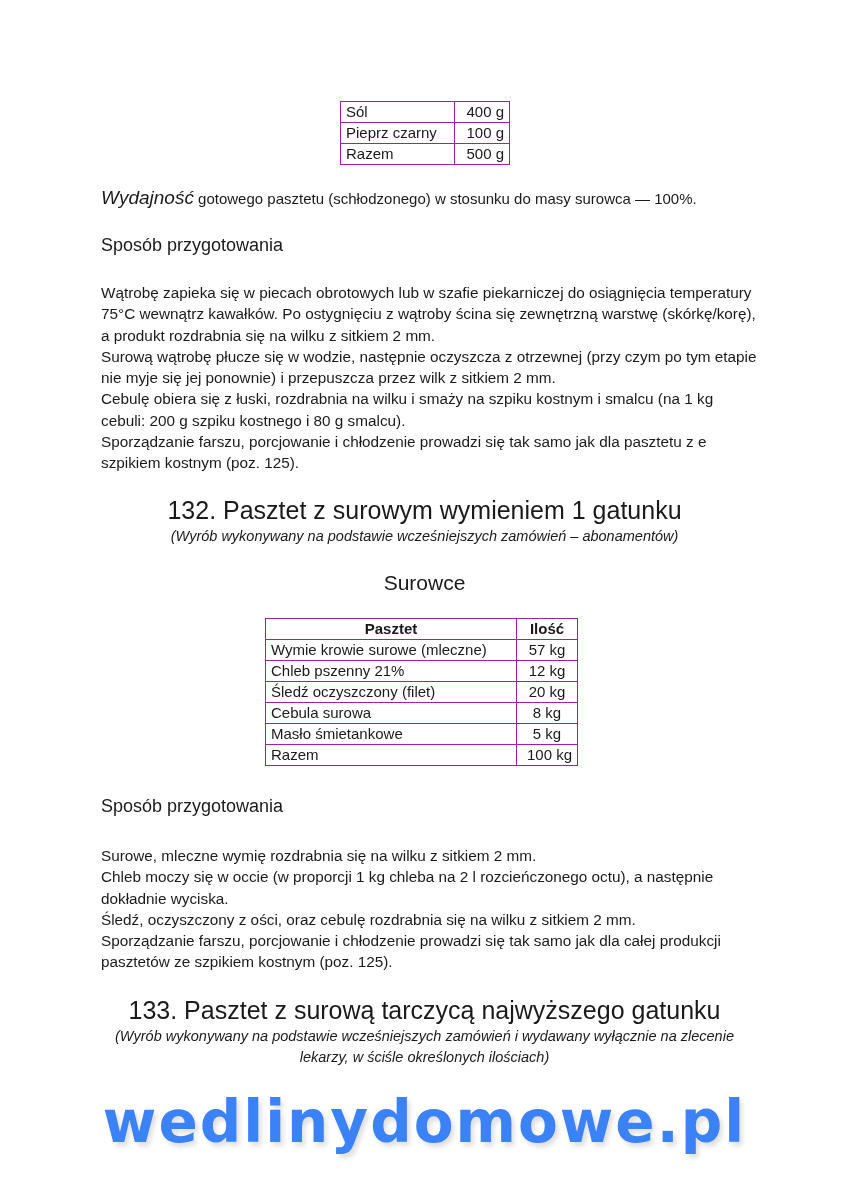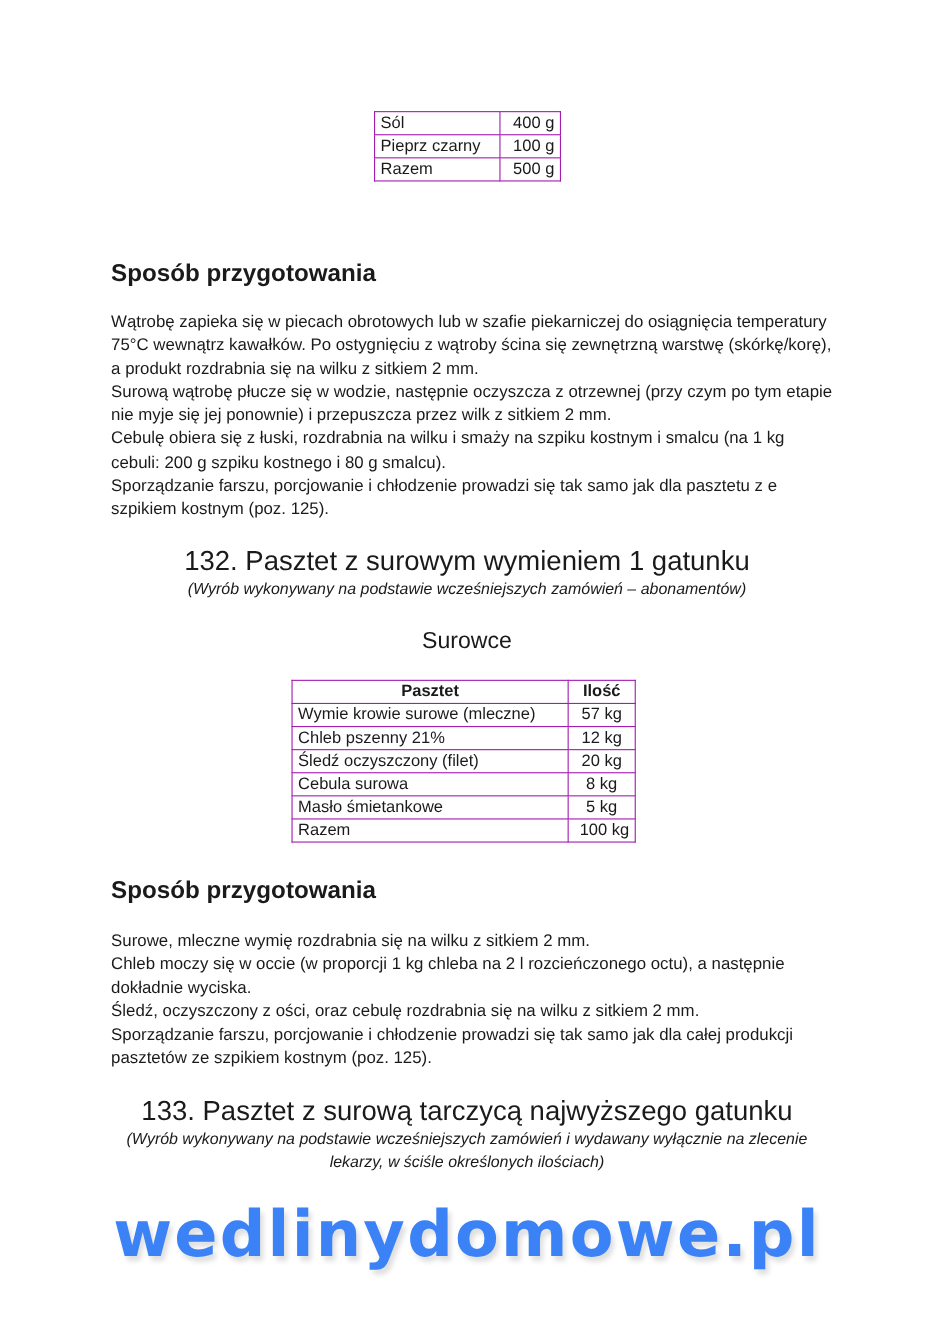--- a/index.html
+++ b/index.html
@@ -51,22 +51,22 @@
       font-size: 15px;
       white-space: nowrap;
     }
     .yield .em {
       font-style: italic;
       font-size: 19px;
     }
     .h2 {
       position: absolute;
       left: 101px;
-      font-size: 22px;
-      font-weight: bold;
+      font-size: 18px;
+      font-weight: normal;
       margin: 0;
       white-space: nowrap;
     }
     .para {
       position: absolute;
       left: 101px;
       width: 660px;
       font-size: 15.3px;
       line-height: 21.3px;
       margin: 0;
@@ -127,20 +127,21 @@
         <td class="name">Pieprz czarny</td>
         <td class="qty">100 g</td>
       </tr>
       <tr>
         <td class="name">Razem</td>
         <td class="qty">500 g</td>
       </tr>
     </tbody>
   </table>
 
+  <div class="yield"><span class="em">Wydajność</span><span> gotowego pasztetu (schłodzonego) w stosunku do masy surowca — 100%.</span></div>
 
   <h2 class="h2" style="top:235px;">Sposób przygotowania</h2>
 
   <div class="para" style="top:282px;">
     <p>Wątrobę zapieka się w piecach obrotowych lub w szafie piekarniczej do osiągnięcia temperatury 75°C wewnątrz kawałków. Po ostygnięciu z wątroby ścina się zewnętrzną warstwę (skórkę/korę), a produkt rozdrabnia się na wilku z sitkiem 2 mm.</p>
     <p>Surową wątrobę płucze się w wodzie, następnie oczyszcza z otrzewnej (przy czym po tym etapie nie myje się jej ponownie) i przepuszcza przez wilk z sitkiem 2 mm.</p>
     <p>Cebulę obiera się z łuski, rozdrabnia na wilku i smaży na szpiku kostnym i smalcu (na 1 kg cebuli: 200 g szpiku kostnego i 80 g smalcu).</p>
     <p>Sporządzanie farszu, porcjowanie i chłodzenie prowadzi się tak samo jak dla pasztetu z e szpikiem kostnym (poz. 125).</p>
   </div>
 

